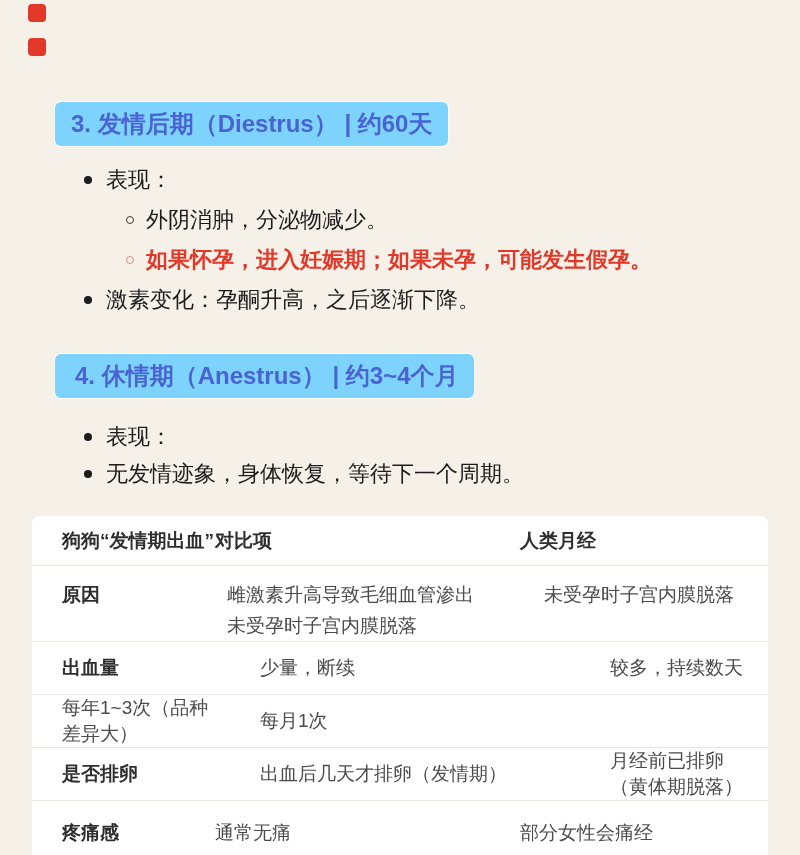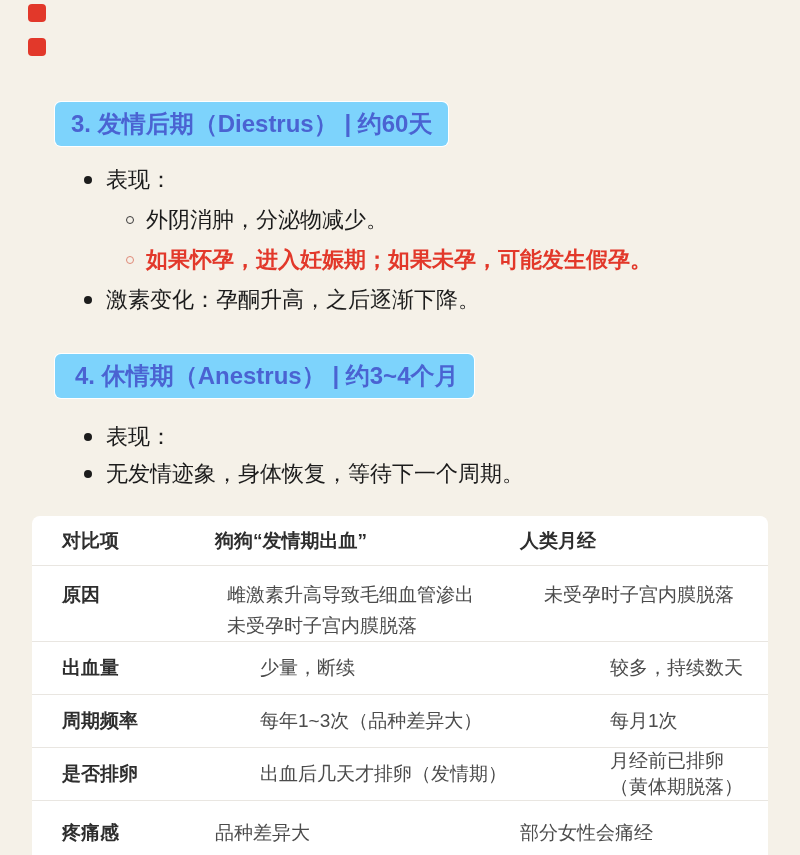--- a/index.html
+++ b/index.html
@@ -125,53 +125,52 @@
     </li>
     <li>
       <span class="dot"></span>
       <span>无发情迹象，身体恢复，等待下一个周期。</span>
     </li>
   </ul>
 
   <div class="ctable">
 
     <div class="trow thead">
+      <div>狗狗“发情期出血”</div>
       <div>对比项</div>
-      <div>狗狗“发情期出血”</div>
       <div>人类月经</div>
     </div>
 
     <div class="trow body row-cause">
       <div class="lab">原因</div>
       <div class="cell-lines">
         <div>雌激素升高导致毛细血管渗出</div>
         <div>未受孕时子宫内膜脱落</div>
       </div>
       <div>未受孕时子宫内膜脱落</div>
     </div>
 
     <div class="trow body row-std">
       <div class="lab">出血量</div>
       <div>少量，断续</div>
       <div>较多，持续数天</div>
     </div>
 
     <div class="trow body row-std">
-      <div class="lab">周期频率</div>
       <div>每年1~3次（品种差异大）</div>
       <div>每月1次</div>
     </div>
 
     <div class="trow body row-std">
       <div class="lab">是否排卵</div>
       <div>出血后几天才排卵（发情期）</div>
       <div>月经前已排卵（黄体期脱落）</div>
     </div>
 
     <div class="trow body row-last">
       <div class="lab">疼痛感</div>
-      <div>品种差异大</div>
+      <div>通常无痛</div>
       <div>部分女性会痛经</div>
     </div>
 
   </div>
 
 </div>
 
 </body></html>

